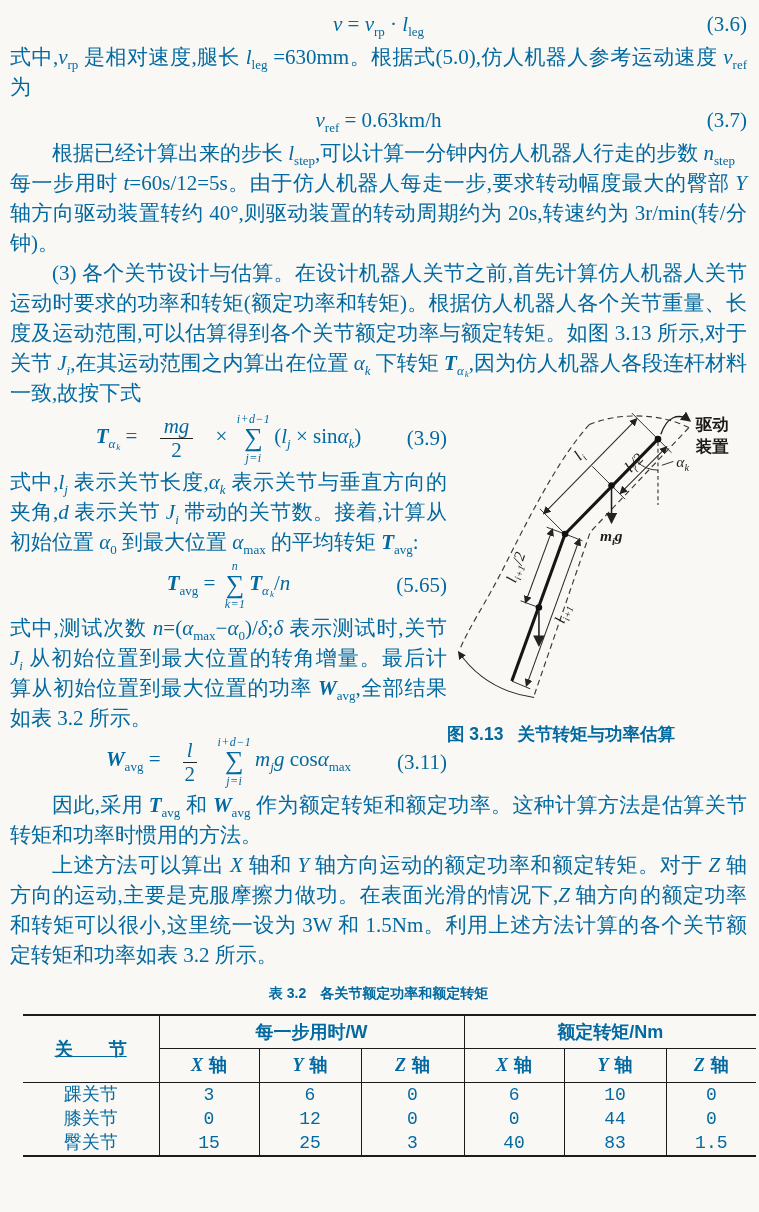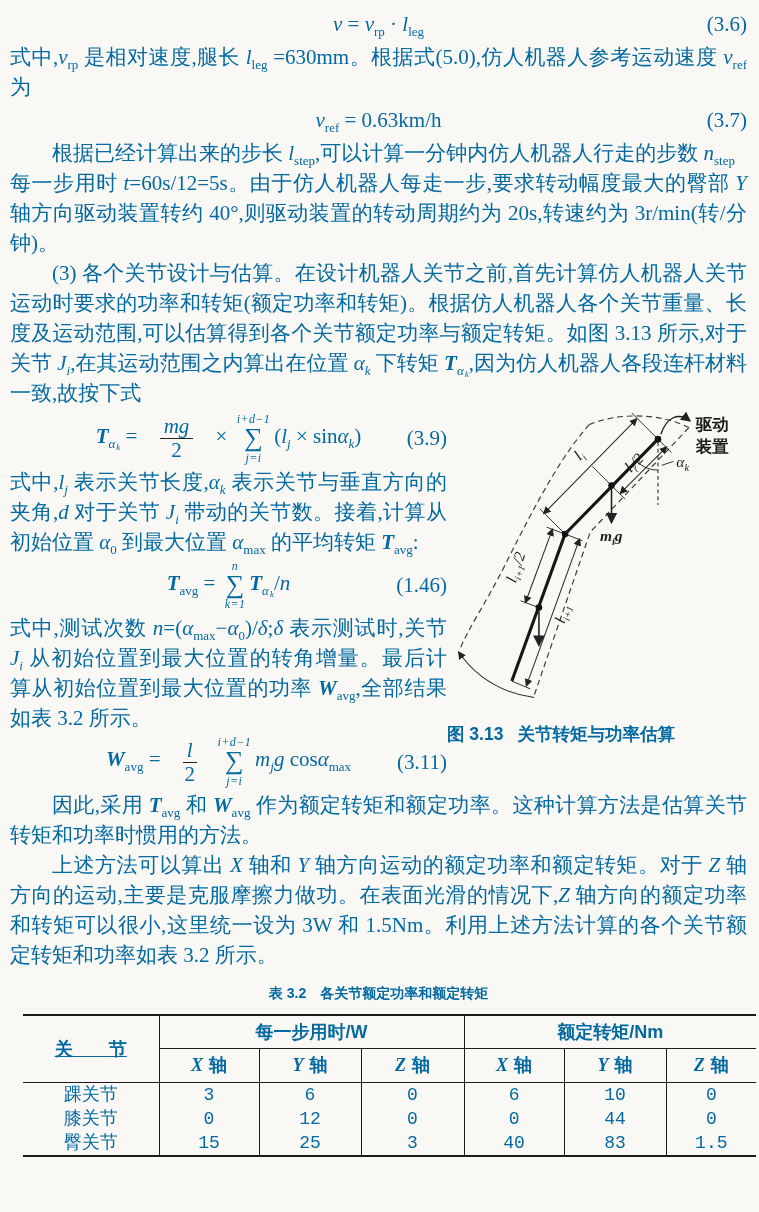--- a/index.html
+++ b/index.html
@@ -80,29 +80,29 @@
 
       <div class="eqrow">
         <span class="bv">T</span><sub class="si">α</sub><sub class="si ss2">k</sub><span> = </span><span class="frac"><i class="fnum">mg</i><span class="fden">2</span></span><span> × </span><span class="sum">
             <span class="lim">i+d−1</span>
             <span class="sg">∑</span>
             <span class="lim">j=i</span>
           </span><span>(</span><i>l</i><sub class="si">j</sub><span> × sin</span><i>α</i><sub class="si">k</sub><span>)</span>
         <span class="tag">(3.9)</span>
       </div>
 
-      <p class="body"><span>式中,</span><i>l</i><sub class="si">j</sub><span> 表示关节长度,</span><i>α</i><sub class="si">k</sub><span> 表示关节与垂直方向的夹角,</span><i>d</i><span> 对于关节 </span><i>J</i><sub class="si">i</sub><span> 带动的关节数。接着,计算从初始位置 </span><i>α</i><sub>0</sub><span> 到最大位置 </span><i>α</i><sub>max</sub><span> 的平均转矩 </span><span class="bv">T</span><sub>avg</sub><span>:</span></p>
+      <p class="body"><span>式中,</span><i>l</i><sub class="si">j</sub><span> 表示关节长度,</span><i>α</i><sub class="si">k</sub><span> 表示关节与垂直方向的夹角,</span><i>d</i><span> 表示关节 </span><i>J</i><sub class="si">i</sub><span> 带动的关节数。接着,计算从初始位置 </span><i>α</i><sub>0</sub><span> 到最大位置 </span><i>α</i><sub>max</sub><span> 的平均转矩 </span><span class="bv">T</span><sub>avg</sub><span>:</span></p>
 
       <div class="eqrow">
         <span class="bv">T</span><sub>avg</sub><span> = </span><span class="sum">
             <span class="lim">n</span>
             <span class="sg">∑</span>
             <span class="lim">k=1</span>
           </span><span class="bv">T</span><sub class="si">α</sub><sub class="si ss2">k</sub><span>/</span><i>n</i>
-        <span class="tag">(1.46)</span>
+        <span class="tag">(5.65)</span>
       </div>
 
       <p class="body"><span>式中,测试次数 </span><i>n</i><span>=(</span><i>α</i><sub>max</sub><span>−</span><i>α</i><sub>0</sub><span>)/</span><i>δ</i><span>;</span><i>δ</i><span> 表示测试时,关节 </span><i>J</i><sub class="si">i</sub><span> 从初始位置到最大位置的转角增量。最后计算从初始位置到最大位置的功率 </span><span class="bv">W</span><sub>avg</sub><span>,全部结果如表 3.2 所示。</span></p>
 
       <div class="eqrow">
         <span class="bv">W</span><sub>avg</sub><span> = </span><span class="frac"><i class="fnum">l</i><span class="fden">2</span></span><span class="sum">
             <span class="lim">i+d−1</span>
             <span class="sg">∑</span>
             <span class="lim">j=i</span>
           </span><i>m</i><sub class="si">j</sub><i>g</i><span> cos</span><i>α</i><sub>max</sub>

